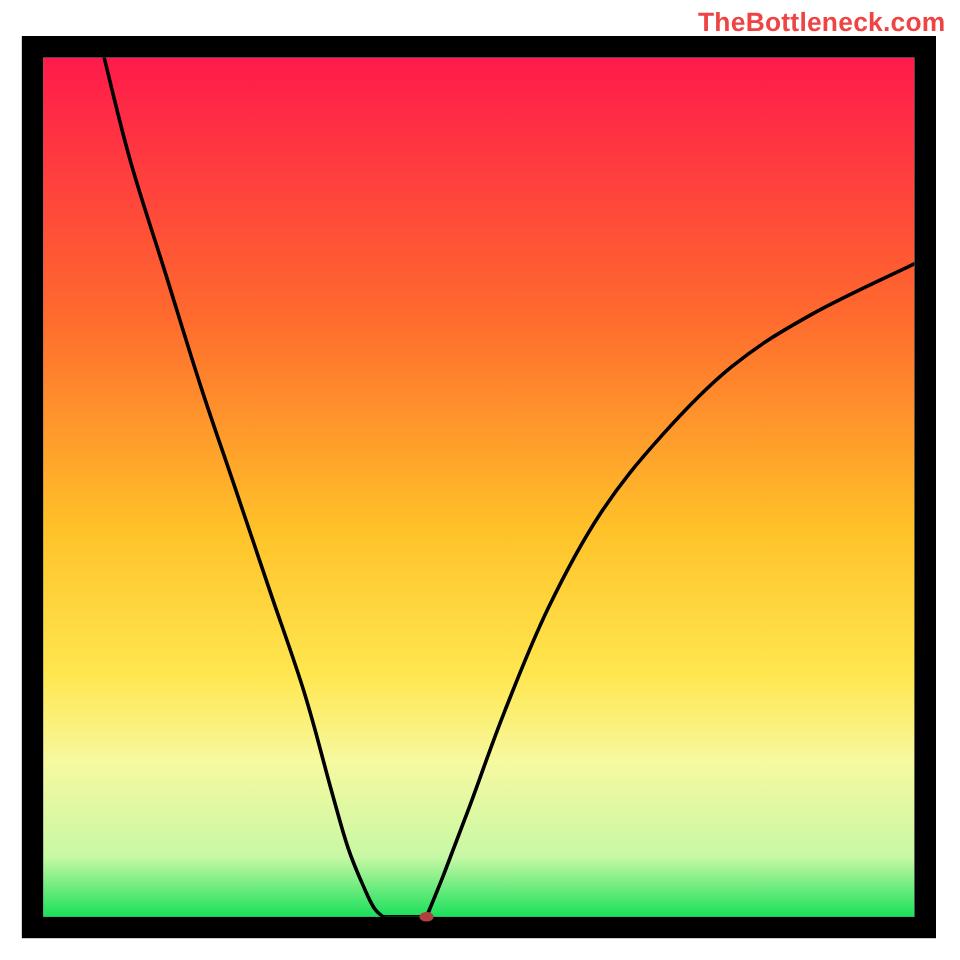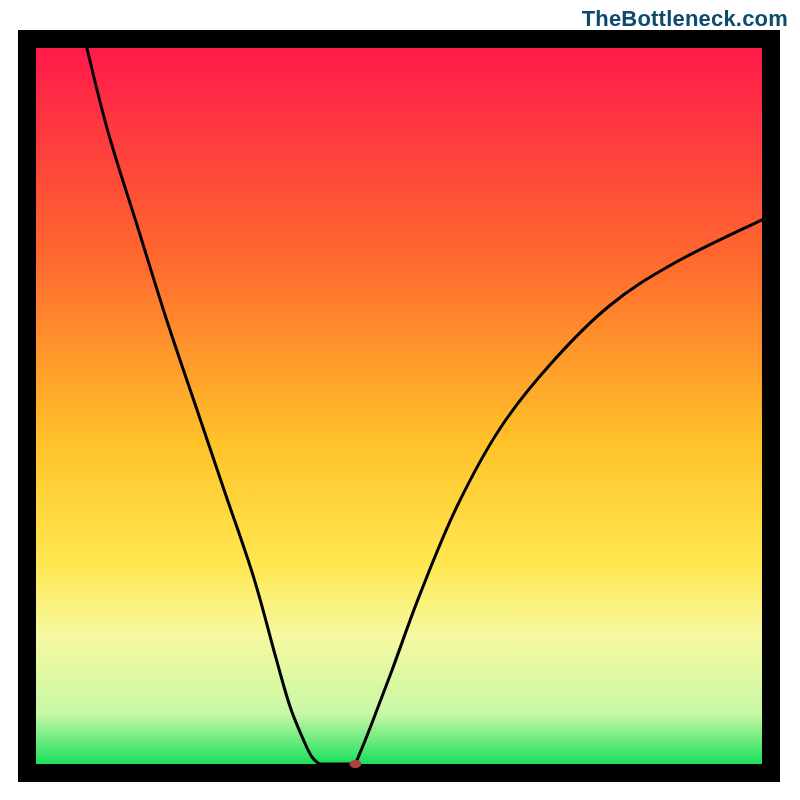--- a/index.html
+++ b/index.html
@@ -15,21 +15,21 @@
     position: relative;
     width: 800px;
     height: 800px;
   }
   .watermark {
     position: absolute;
     top: 6px;
     right: 12px;
     font-size: 22px;
     font-weight: 600;
-    color: #0c4a6e;
+    color: #ef4444;
     letter-spacing: 0.2px;
     z-index: 5;
   }
   .plot-frame {
     position: absolute;
     left: 18px;
     top: 30px;
     width: 762px;
     height: 752px;
   }

